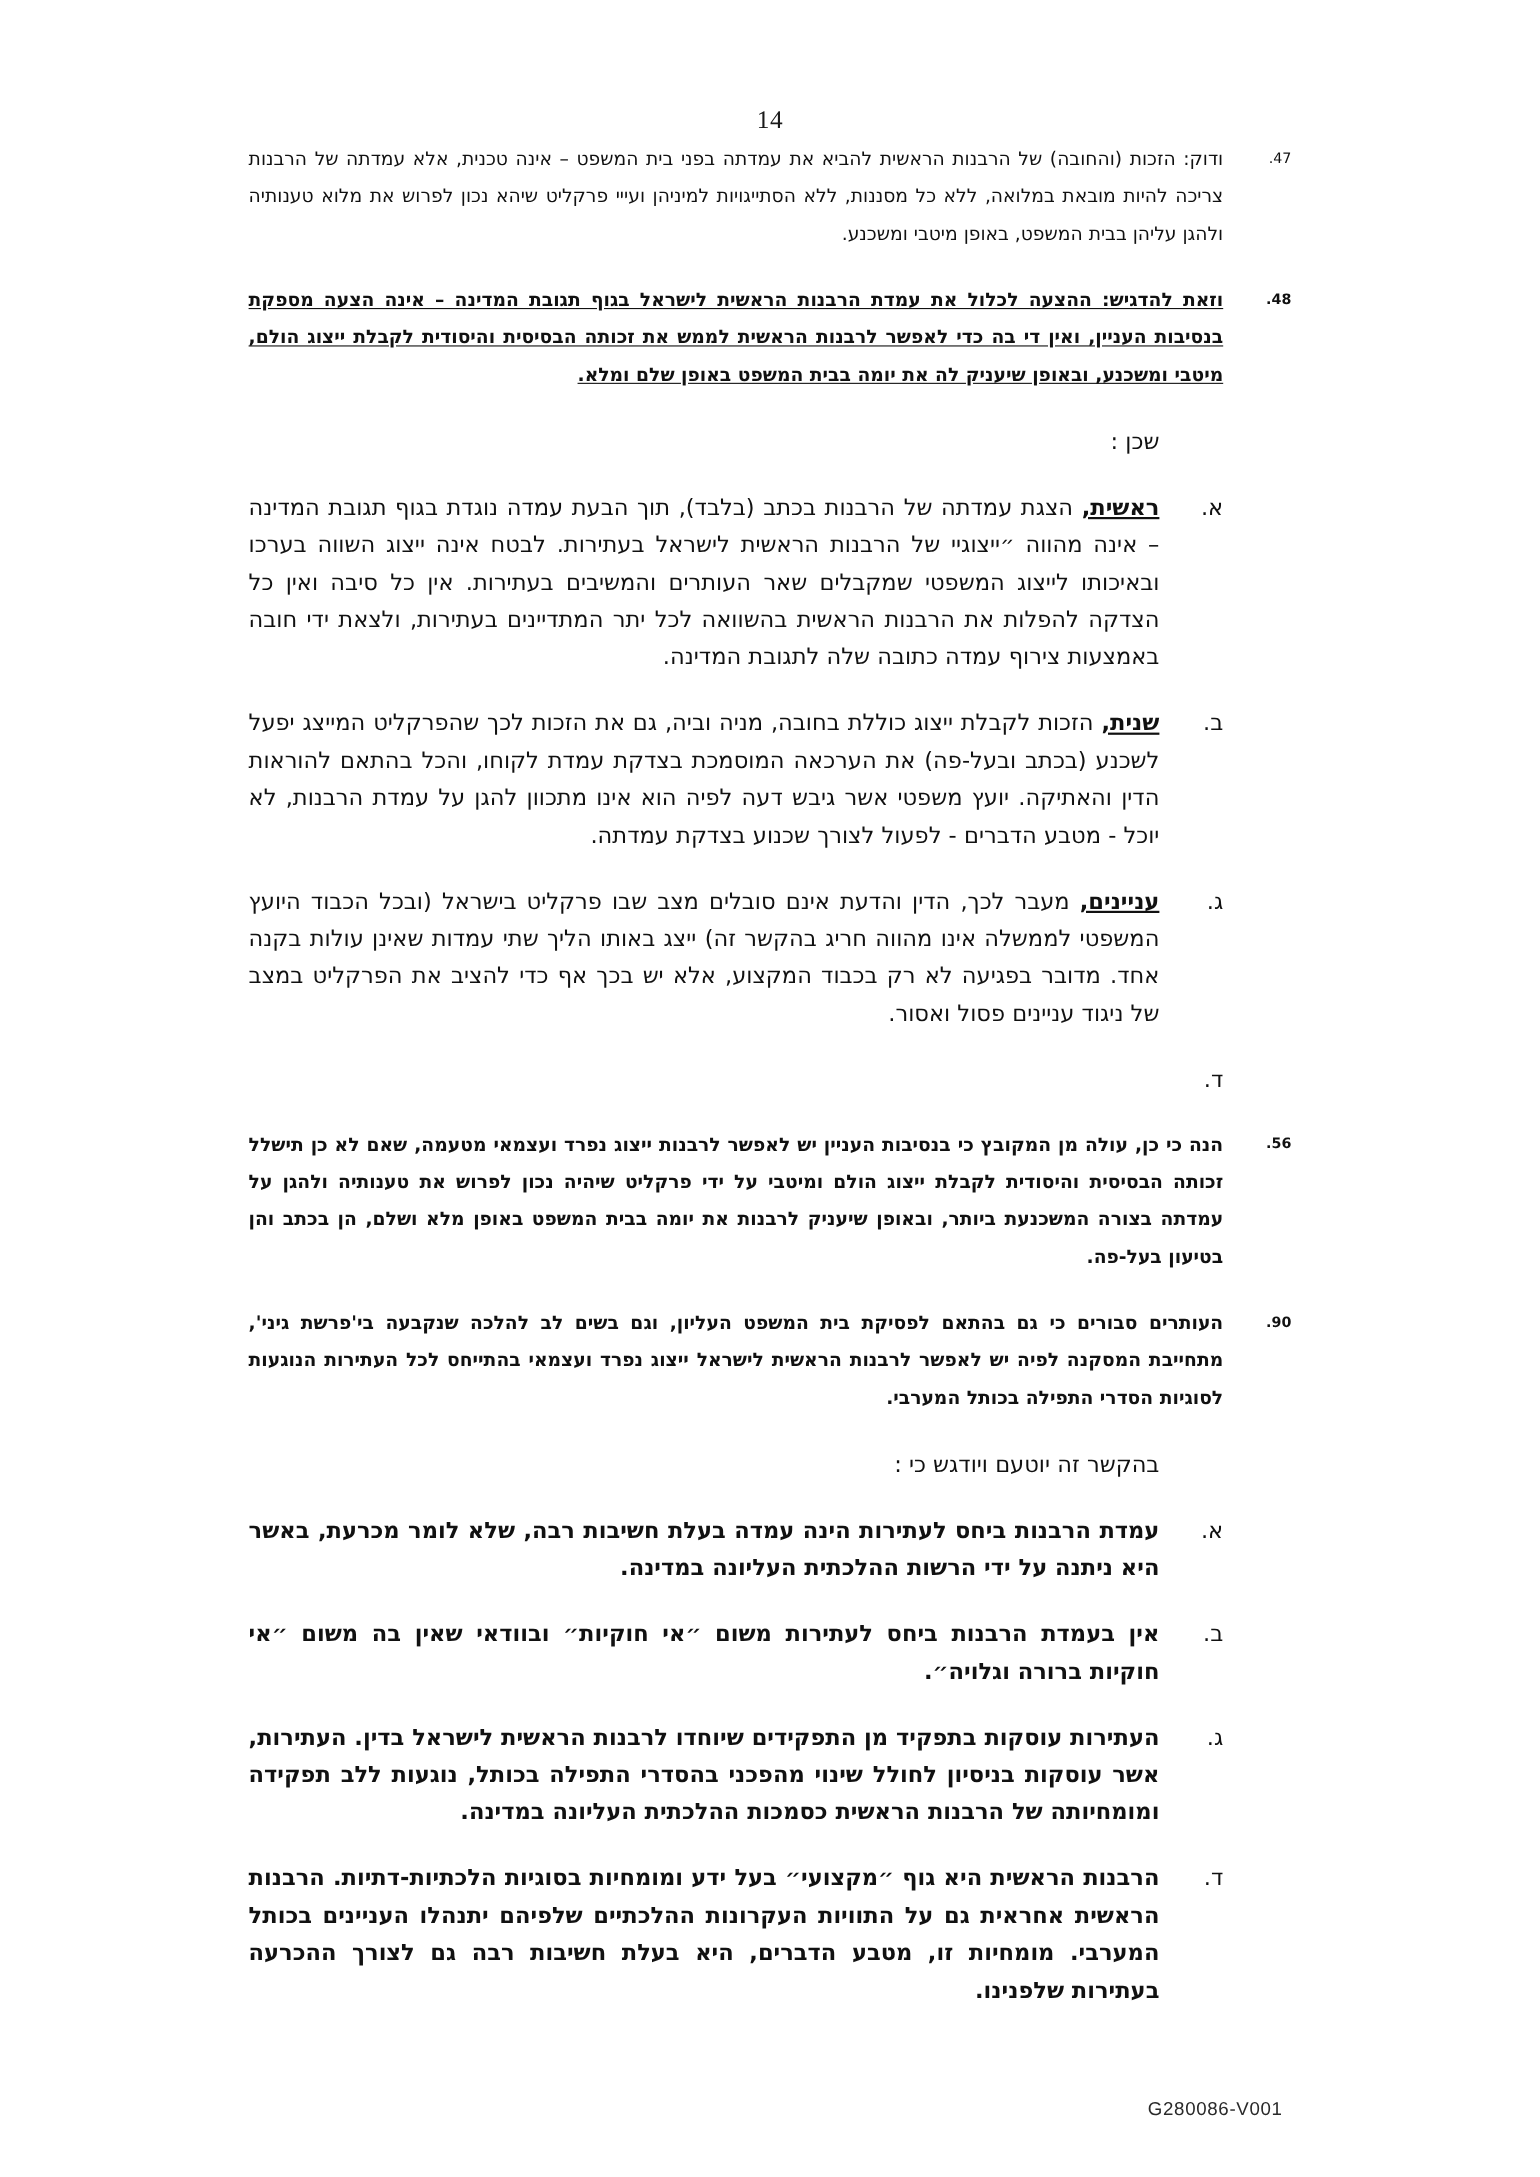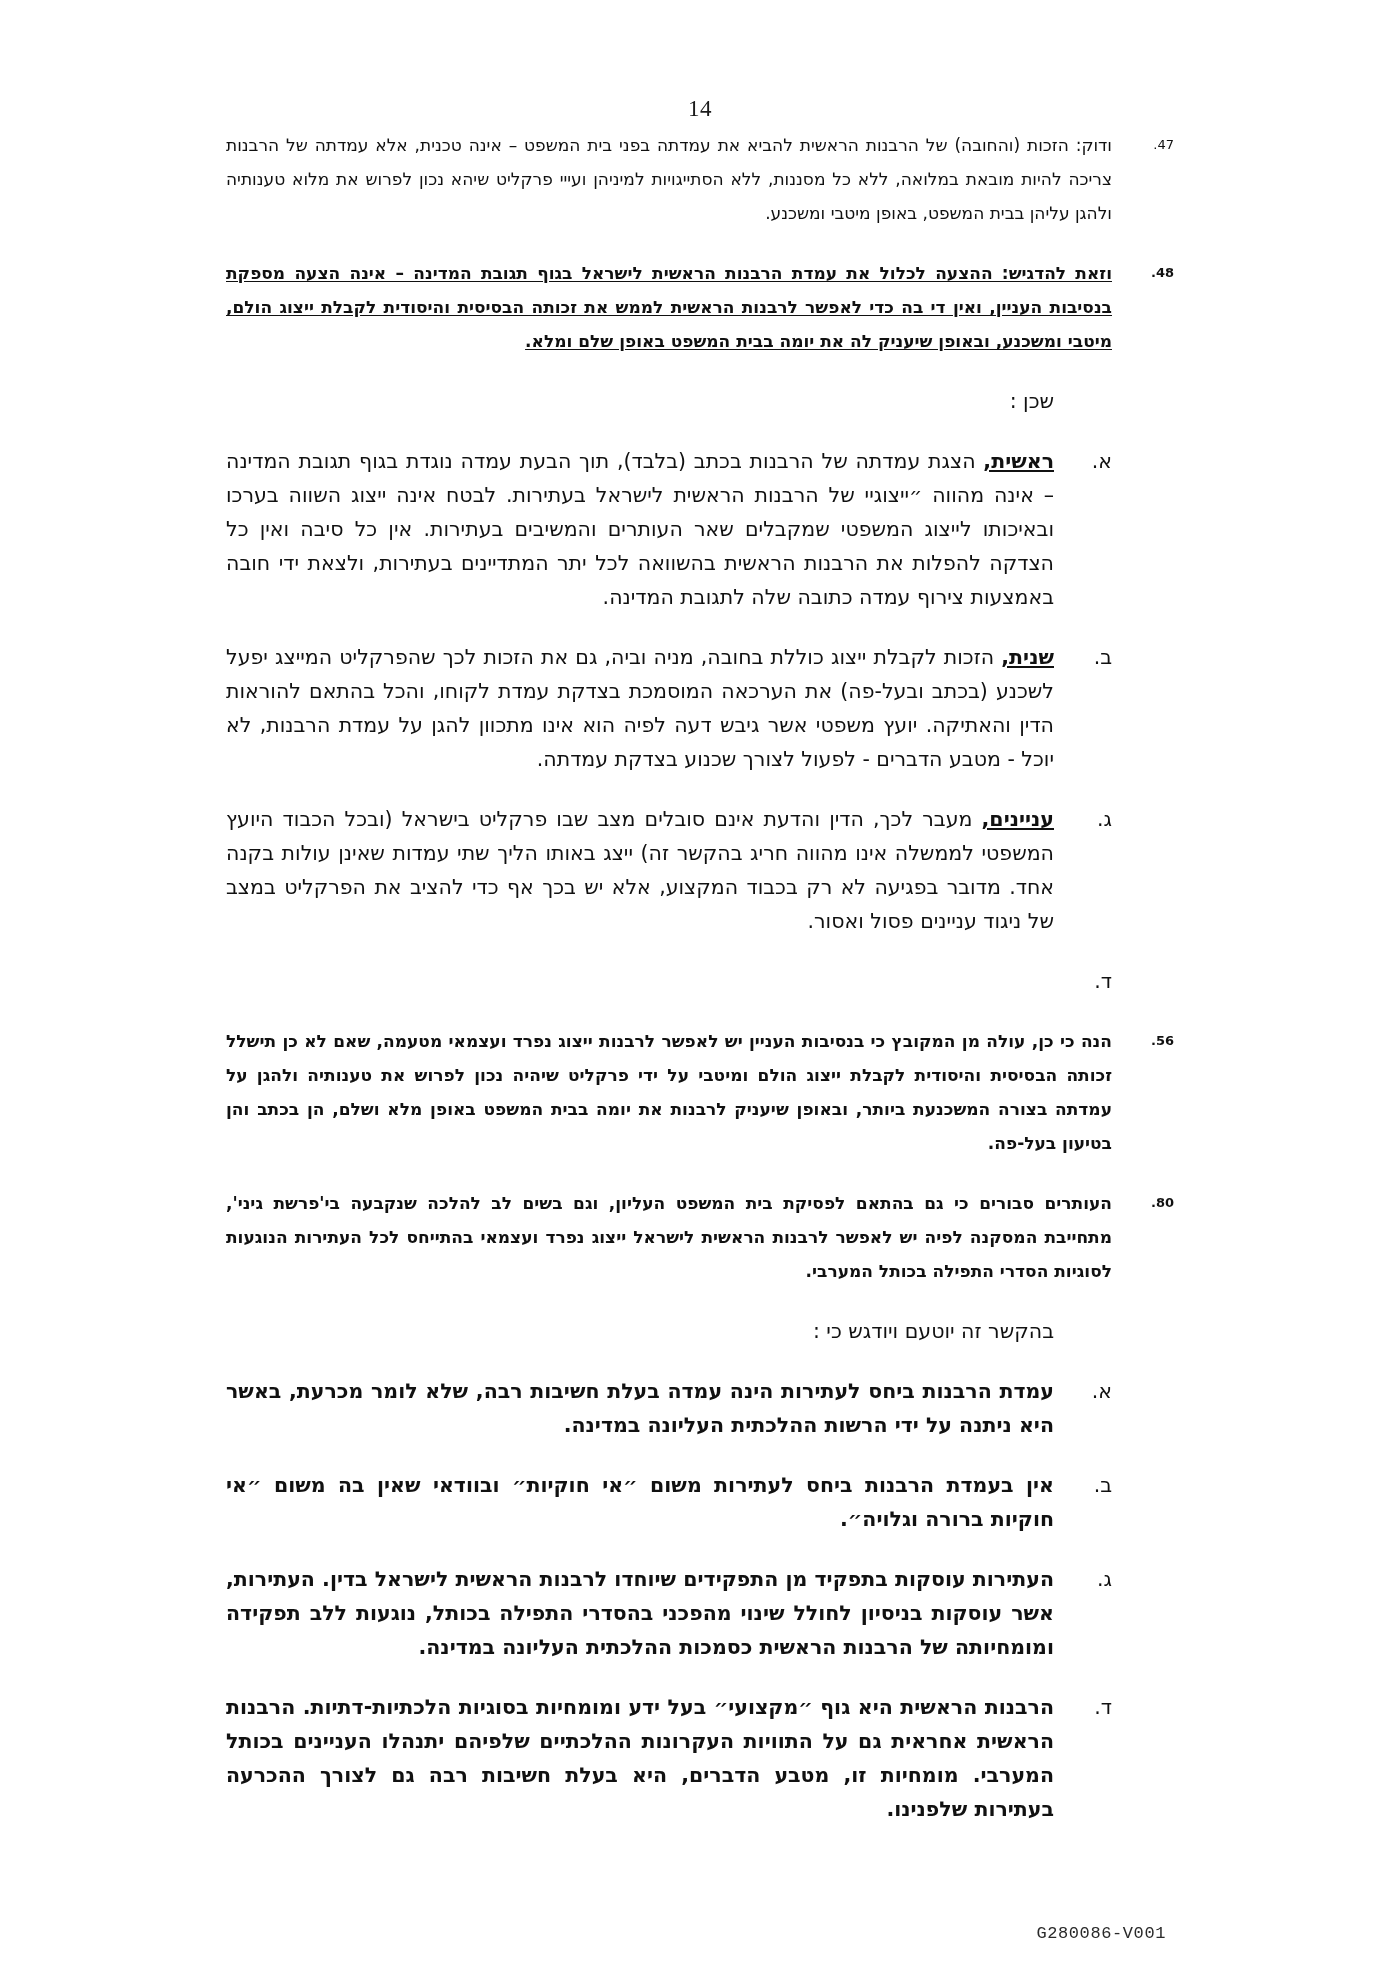--- a/index.html
+++ b/index.html
@@ -109,27 +109,27 @@
     padding-right: 62px;
     color: #111;
     text-align: right;
   }
   .connector.indent-mid { padding-right: 120px; }
   .bu { font-weight: bold; text-decoration: underline; text-underline-offset: 2px; }
 
   
   .footer {
     position: absolute;
-    bottom: 36px;
+    bottom: 51px;
     right: 120px;
     font-size: 17px;
     letter-spacing: 0.6px;
     color: #2a2a2a;
     direction: ltr;
-    font-family: Liberation Mono, monospace;
+    font-family: Liberation Sans, sans-serif;
   }
 
   
   .page, .page * { -webkit-font-smoothing: none; }
 </style>
 </head>
 <body>
 
 <div class="page">
 
@@ -182,21 +182,21 @@
     </div>
 
     <div class="numbered bold">
       <div class="num">56.</div>
       <div class="body">
         <span>הנה כי כן, עולה מן המקובץ כי בנסיבות העניין יש לאפשר לרבנות ייצוג נפרד ועצמאי מטעמה, שאם לא כן תישלל זכותה הבסיסית והיסודית לקבלת ייצוג הולם ומיטבי על ידי פרקליט שיהיה נכון לפרוש את טענותיה ולהגן על עמדתה בצורה המשכנעת ביותר, ובאופן שיעניק לרבנות את יומה בבית המשפט באופן מלא ושלם, הן בכתב והן בטיעון בעל-פה.</span>
       </div>
     </div>
 
     <div class="numbered bold">
-      <div class="num">80.</div>
+      <div class="num">90.</div>
       <div class="body">
         <span>העותרים סבורים כי גם בהתאם לפסיקת בית המשפט העליון, וגם בשים לב להלכה שנקבעה בי'פרשת גיני', מתחייבת המסקנה לפיה יש לאפשר לרבנות הראשית לישראל ייצוג נפרד ועצמאי בהתייחס לכל העתירות הנוגעות לסוגיות הסדרי התפילה בכותל המערבי.</span>
       </div>
     </div>
 
     <div class="connector indent-mid">בהקשר זה יוטעם ויודגש כי :</div>
 
     <div class="lettered bold">
       <div class="mark">א.</div>
       <div class="body">עמדת הרבנות ביחס לעתירות הינה עמדה בעלת חשיבות רבה, שלא לומר מכרעת, באשר היא ניתנה על ידי הרשות ההלכתית העליונה במדינה.</div>

